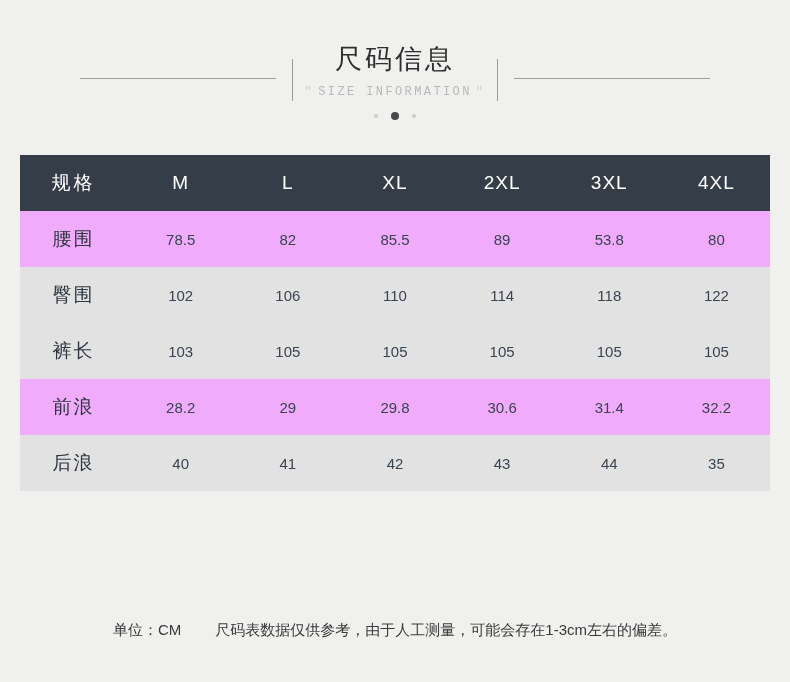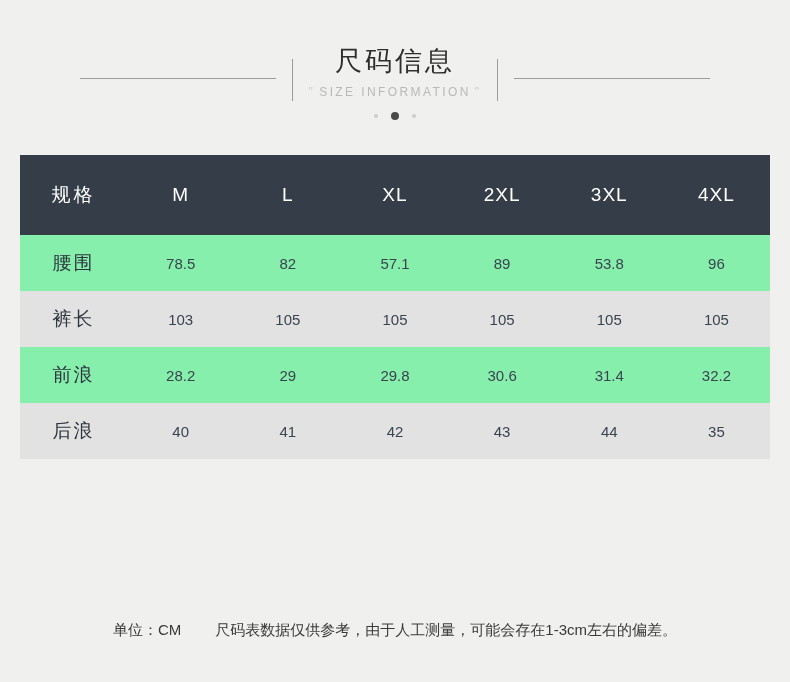--- a/index.html
+++ b/index.html
@@ -19,20 +19,21 @@
     position: relative;
     width: 790px;
     height: 682px;
     box-sizing: border-box;
   }
 
   
   .title-block {
     position: relative;
     height: 140px;
+    font-family: Liberation Mono, monospace;
   }
   .title-main {
     position: absolute;
     top: 48px;
     left: 0;
     right: 0;
     text-align: center;
     font-size: 27px;
     font-weight: 400;
     letter-spacing: 3px;
@@ -105,40 +106,40 @@
     width: 750px;
   }
   table.size-table {
     width: 100%;
     border-collapse: collapse;
     table-layout: fixed;
   }
   table.size-table th,
   table.size-table td {
     text-align: center;
-    padding: 12px;
+    padding: 0;
     font-weight: 400;
   }
   thead tr {
     background: #353e48;
   }
   thead th {
     height: 56px;
     color: #ffffff;
     font-size: 19px;
     letter-spacing: 1px;
   }
   thead th.spec-head {
     font-size: 19px;
     letter-spacing: 3px;
   }
   tbody tr {
     height: 56px;
   }
-  tbody tr.band-a { background: #86efac; }
+  tbody tr.band-a { background: #f0abfc; }
   tbody tr.band-b { background: #e2e2e2; }
   tbody td {
     font-size: 15px;
     color: #3a4450;
   }
   tbody td.row-label {
     font-size: 19px;
     letter-spacing: 2px;
     color: #2f3640;
   }
@@ -195,26 +196,35 @@
           <th>3XL</th>
           <th>4XL</th>
         </tr>
       </thead>
       <tbody>
 
         <tr class="band-a">
           <td class="row-label">腰围</td>
           <td>78.5</td>
           <td>82</td>
-          <td>57.1</td>
+          <td>85.5</td>
           <td>89</td>
           <td>53.8</td>
-          <td>96</td>
-        </tr>
-
+          <td>80</td>
+        </tr>
+
+        <tr class="band-b">
+          <td class="row-label">臀围</td>
+          <td>102</td>
+          <td>106</td>
+          <td>110</td>
+          <td>114</td>
+          <td>118</td>
+          <td>122</td>
+        </tr>
 
 
         <tr class="band-b">
           <td class="row-label">裤长</td>
           <td>103</td>
           <td>105</td>
           <td>105</td>
           <td>105</td>
           <td>105</td>
           <td>105</td>

